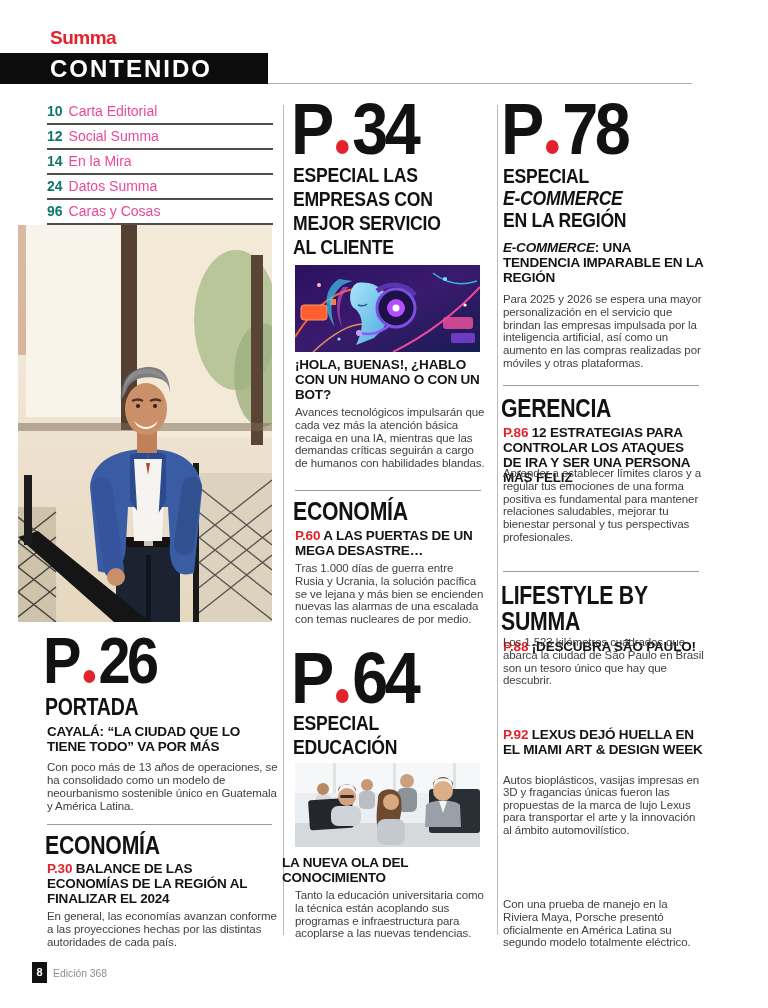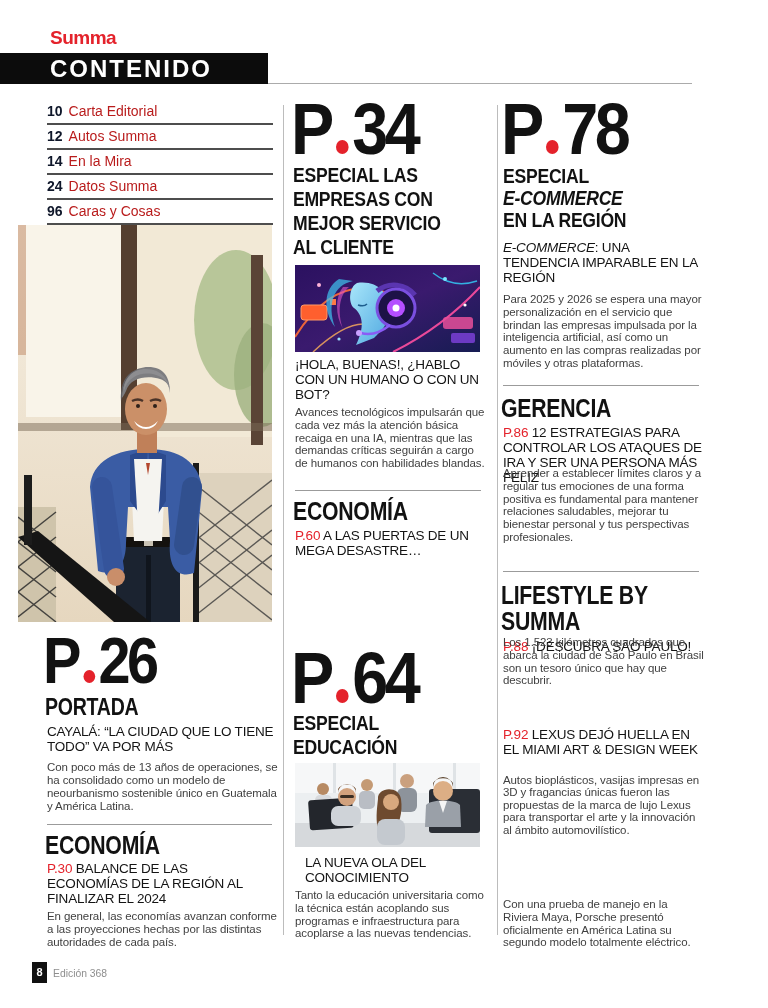--- a/index.html
+++ b/index.html
@@ -17,41 +17,41 @@
   
   .logo{font-size:19px;font-weight:bold;color:var(--red);letter-spacing:-.5px}
   .titlebar{background:#0c0c0c;color:#ffffff;font-size:24px;font-weight:bold;
             letter-spacing:2px;line-height:31px;padding-left:50px}
   .hairline{height:1px;background:#ababab}
 
   
   .toc{width:226px}
   .toc-row{display:flex;gap:6px;align-items:baseline;font-size:14px;
            padding:3px 0 4px;border-bottom:2px solid #4e4e4e;cursor:default}
-  .toc-num{font-weight:bold;color:#0f172a}
-  .toc-label{color:#b91c1c}
+  .toc-num{font-weight:bold;color:#0f766e}
+  .toc-label{color:#ec4899}
 
   
   .pnum{font-weight:bold;color:var(--ink);letter-spacing:-4px;white-space:nowrap;
         transform:scaleX(.9);transform-origin:left top}
   .pnum .dot{display:inline-block;width:14px;height:14px;border-radius:50%;
              background:var(--red);margin:0 4px 0 6px}
   .pnum.sm .dot{width:13px;height:13px}
 
   .kicker{font-weight:bold;color:var(--ink);transform:scaleX(.85);transform-origin:left top;
           white-space:nowrap;letter-spacing:-.3px}
 
   .f-title{font-weight:bold;color:var(--ink);letter-spacing:-.3px;white-space:nowrap;
            transform:scaleX(.88);transform-origin:left top}
   .f-title .ln{display:block}
 
   .sec-h{font-weight:bold;color:var(--ink);letter-spacing:-.3px;white-space:nowrap;
          transform:scaleX(.85);transform-origin:left top}
 
-  .h-entry{font-weight:normal;font-size:13.5px;line-height:15px;color:#141414;letter-spacing:-.2px}
+  .h-entry{font-weight:bold;font-size:13.5px;line-height:15px;color:#141414;letter-spacing:-.2px}
   .pg{color:var(--red)}
   .body-txt{font-size:11.5px;line-height:12.8px;color:var(--body);letter-spacing:-.1px}
   .it{font-style:italic}
 
   .rule-h{height:1px;background:var(--rule)}
   .rule-v{width:1px;background:#bcbcbc}
 
   .photo{display:block}
 
   
@@ -70,21 +70,21 @@
   </div>
   <div class="abs hairline" style="left:268px;top:83px;width:424px"></div>
 
   <div class="abs toc" style="left:47px;top:100px">
     <div class="toc-row">
       <span class="toc-num">10</span>
       <span class="toc-label">Carta Editorial</span>
     </div>
     <div class="toc-row">
       <span class="toc-num">12</span>
-      <span class="toc-label">Autos Summa</span>
+      <span class="toc-label">Social Summa</span>
     </div>
     <div class="toc-row">
       <span class="toc-num">14</span>
       <span class="toc-label">En la Mira</span>
     </div>
     <div class="toc-row">
       <span class="toc-num">24</span>
       <span class="toc-label">Datos Summa</span>
     </div>
     <div class="toc-row">
@@ -236,20 +236,21 @@
 
   <div class="abs body-txt" style="left:295px;top:406px;width:190px">Avances tecnológicos impulsarán que cada vez más la atención básica recaiga en una IA, mientras que las demandas críticas seguirán a cargo de humanos con habilidades blandas.</div>
   <div class="abs h-entry" style="left:295px;top:357px;width:192px">¡HOLA, BUENAS!, ¿HABLO CON UN HUMANO O CON UN BOT?</div>
   <div class="abs rule-h" style="left:295px;top:490px;width:186px"></div>
 
   <div class="abs sec-h" style="left:293px;top:497px;font-size:25px">ECONOMÍA</div>
   <div class="abs h-entry" style="left:295px;top:528px;width:192px">
     <span class="pg">P.60</span>
     <span>A LAS PUERTAS DE UN MEGA DESASTRE…</span>
   </div>
+  <div class="abs body-txt" style="left:295px;top:562px;width:190px">Tras 1.000 días de guerra entre Rusia y Ucrania, la solución pacífica se ve lejana y más bien se encienden nuevas las alarmas de una escalada con temas nucleares de por medio.</div>
 
   <div class="abs pnum" style="left:291px;top:643px;font-size:72px;line-height:70px">
     <span>P</span><span class="dot"></span><span>64</span>
   </div>
   <div class="abs f-title" style="left:293px;top:711px;font-size:20px;line-height:24px">
     <span class="ln">ESPECIAL</span>
     <span class="ln">EDUCACIÓN</span>
   </div>
 
   <svg class="abs photo" style="left:295px;top:763px" width="185" height="84" viewBox="0 0 185 84">
@@ -280,21 +281,21 @@
     <path d="M83,36 C82,24 104,22 106,36 C108,50 104,62 98,70 L84,70 C80,58 82,46 83,36 Z" fill="#6e4a2f"></path>
     <circle cx="96" cy="39" r="8" fill="#d8a87e"></circle>
     <rect x="82" y="56" width="28" height="26" rx="8" fill="#c4c9cf"></rect>
 
     <circle cx="148" cy="28" r="10" fill="#dcae85"></circle>
     <path d="M138,24 A10,10 0 0 1 158,24 L158,20 A11,8 0 0 0 138,20 Z" fill="#59422c"></path>
     <path d="M131,42 C136,36 160,36 165,42 L166,64 L130,64 Z" fill="#9aa0a8"></path>
     <path d="M144,38 L152,38 L148,50 Z" fill="#f5f5f5"></path>
   </svg>
 
-  <div class="abs h-entry" style="left:305px;top:855px;width:192px">LA NUEVA OLA DEL CONOCIMIENTO</div>
+  <div class="abs h-entry" style="left:282px;top:855px;width:192px">LA NUEVA OLA DEL CONOCIMIENTO</div>
   <div class="abs body-txt" style="left:295px;top:889px;width:190px">Tanto la educación universitaria como la técnica están acoplando sus programas e infraestructura para acoplarse a las nuevas tendencias.</div>
 
   <div class="abs pnum" style="left:501px;top:94px;font-size:72px;line-height:70px">
     <span>P</span><span class="dot"></span><span>78</span>
   </div>
   <div class="abs f-title" style="left:503px;top:165px;font-size:20px;line-height:22px">
     <span class="ln">ESPECIAL</span>
     <span class="ln it">E-COMMERCE</span>
     <span class="ln">EN LA REGIÓN</span>
   </div>

